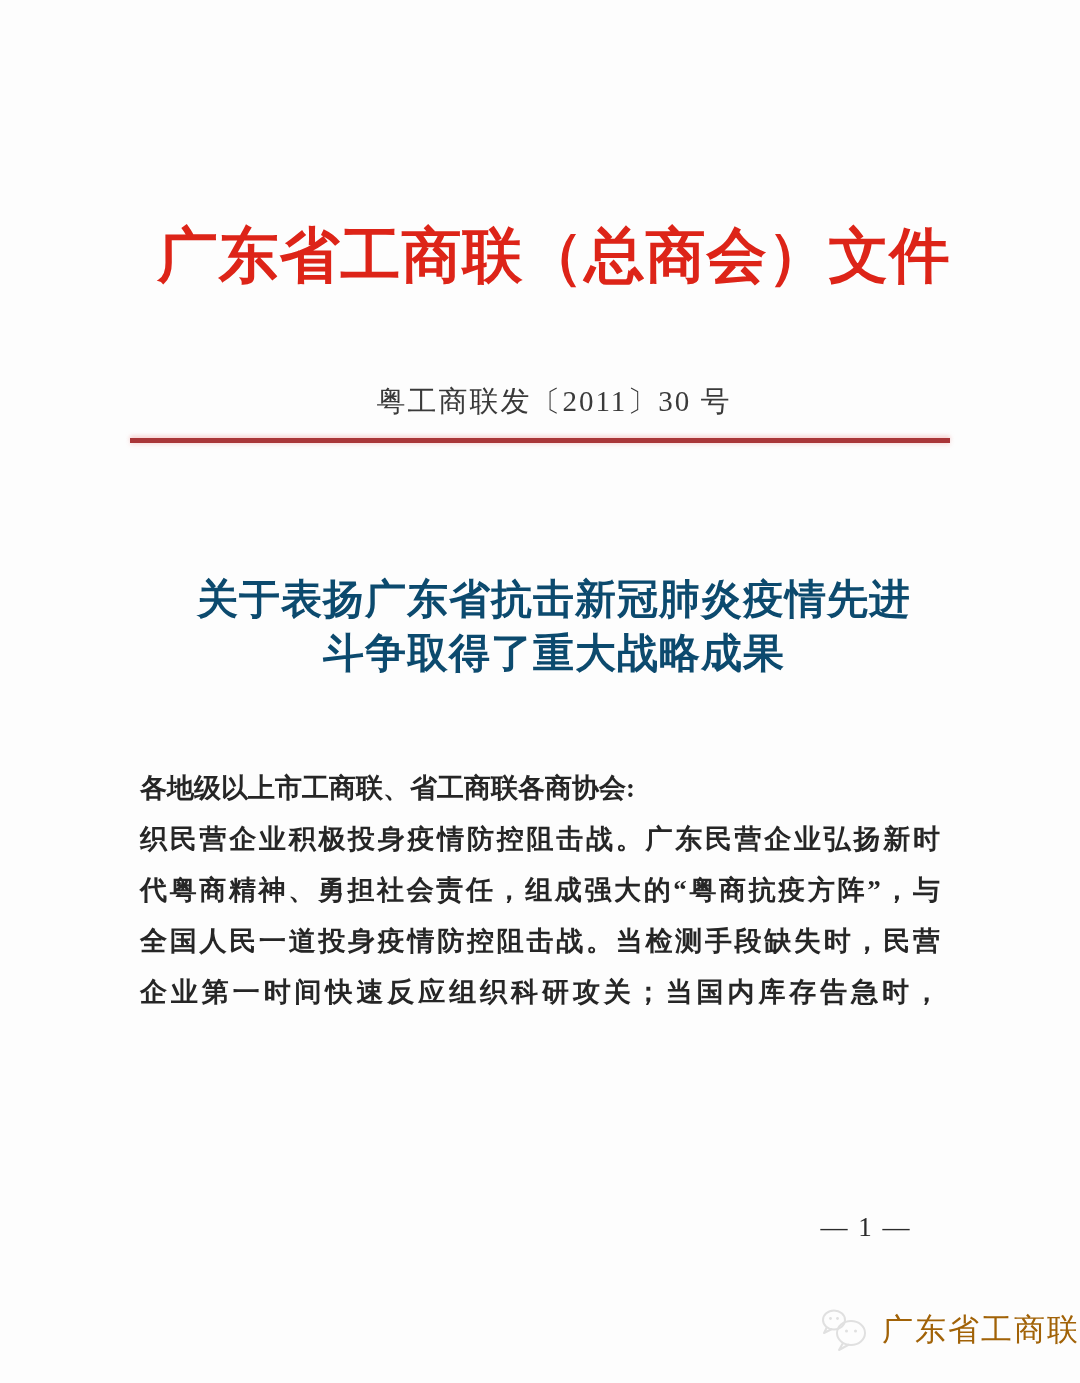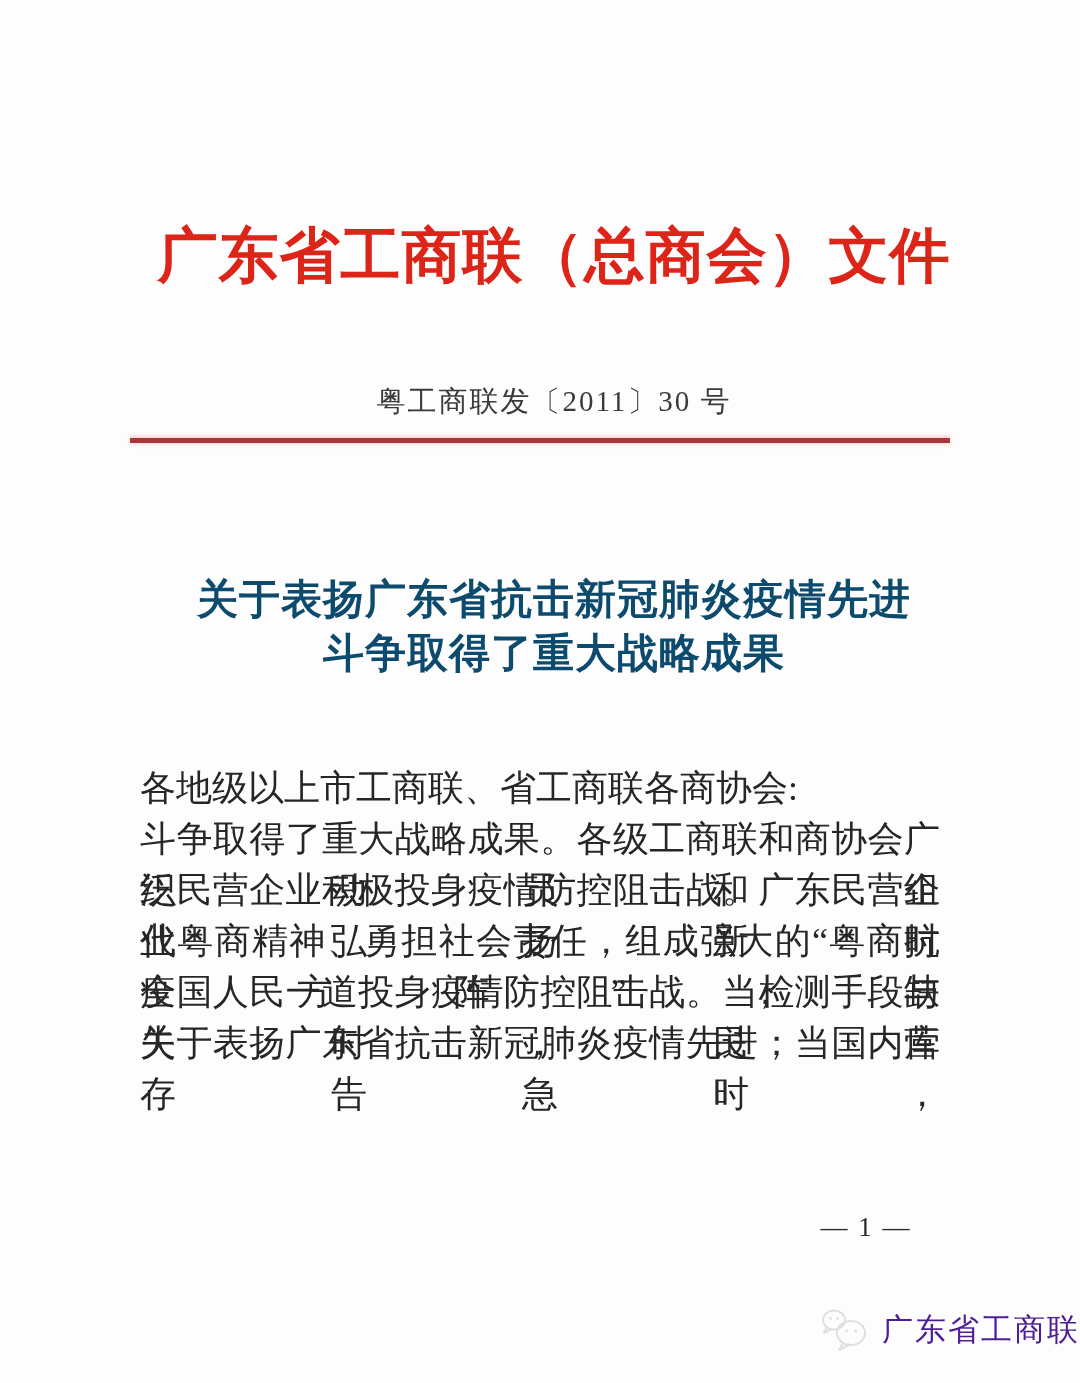--- a/index.html
+++ b/index.html
@@ -64,22 +64,23 @@
   .body-block {
     position: absolute;
     top: 763px;
     left: 140px;
     width: 800px;
     color: #262626;
   }
   .body-line {
     height: 51px;
     line-height: 51px;
-    font-size: 36px;
+    font-size: 27px;
     white-space: nowrap;
+    font-weight: bold;
   }
   .body-line.fill {
     white-space: normal;
     text-align: justify;
     text-align-last: justify;
   }
   .body-line.indent {
     text-indent: 2em;
   }
   .page-number {
@@ -121,30 +122,29 @@
 
   <div class="red-divider" style="background: rgb(169, 54, 56);"></div>
 
   <div class="notice-title">
     <div>关于表扬广东省抗击新冠肺炎疫情先进</div>
     <div>斗争取得了重大战略成果</div>
   </div>
 
   <div class="body-block">
     <div class="body-line">各地级以上市工商联、省工商联各商协会:</div>
-    <div class="body-line fill">斗争取得了重大战略成果。各级工商联和商协会广泛动员和组</div>
     <div class="body-line fill">织民营企业积极投身疫情防控阻击战。广东民营企业弘扬新时</div>
     <div class="body-line fill">代粤商精神、勇担社会责任，组成强大的“粤商抗疫方阵”，与</div>
     <div class="body-line fill">全国人民一道投身疫情防控阻击战。当检测手段缺失时，民营</div>
-    <div class="body-line fill">关于表扬广东省抗击新冠肺炎疫情先进；当国内库存告急时，</div>
+    <div class="body-line fill">企业第一时间快速反应组织科研攻关；当国内库存告急时，</div>
   </div>
 
   <div class="page-number">— 1 —</div>
 
-  <div class="watermark" style="color: #4c1d95; text-align: center;">
+  <div class="watermark" style="color: #a16207; text-align: center;">
     <span class="icon-wrap">
       <svg width="54" height="46" viewBox="0 0 54 46" fill="none" xmlns="http://www.w3.org/2000/svg">
         <ellipse cx="15" cy="13" rx="11" ry="9.5" stroke="#e0e0e0" stroke-width="2" fill="none"></ellipse>
         <path d="M8 20 L5 26 L13 22" stroke="#e0e0e0" stroke-width="2" fill="none" stroke-linejoin="round"></path>
         <circle cx="11.5" cy="11.5" r="1.4" fill="#e0e0e0"></circle>
         <circle cx="18.5" cy="11.5" r="1.4" fill="#e0e0e0"></circle>
         <ellipse cx="32" cy="26" rx="14" ry="12" stroke="#e0e0e0" stroke-width="2" fill="none"></ellipse>
         <path d="M24 36 L20 43 L30 37.5" stroke="#e0e0e0" stroke-width="2" fill="none" stroke-linejoin="round"></path>
         <circle cx="27.5" cy="24" r="1.5" fill="#e0e0e0"></circle>
         <circle cx="36.5" cy="24" r="1.5" fill="#e0e0e0"></circle>

